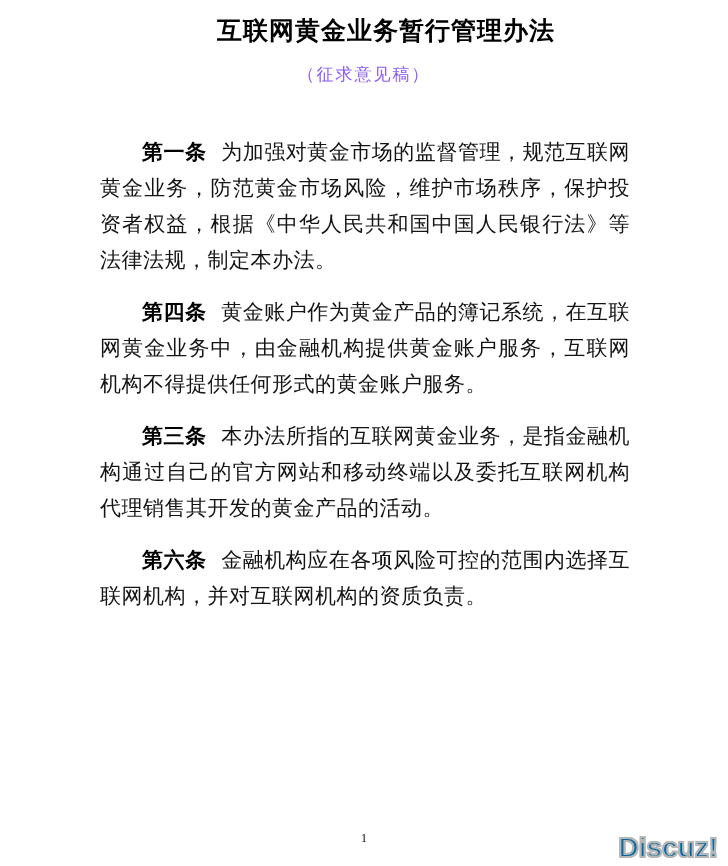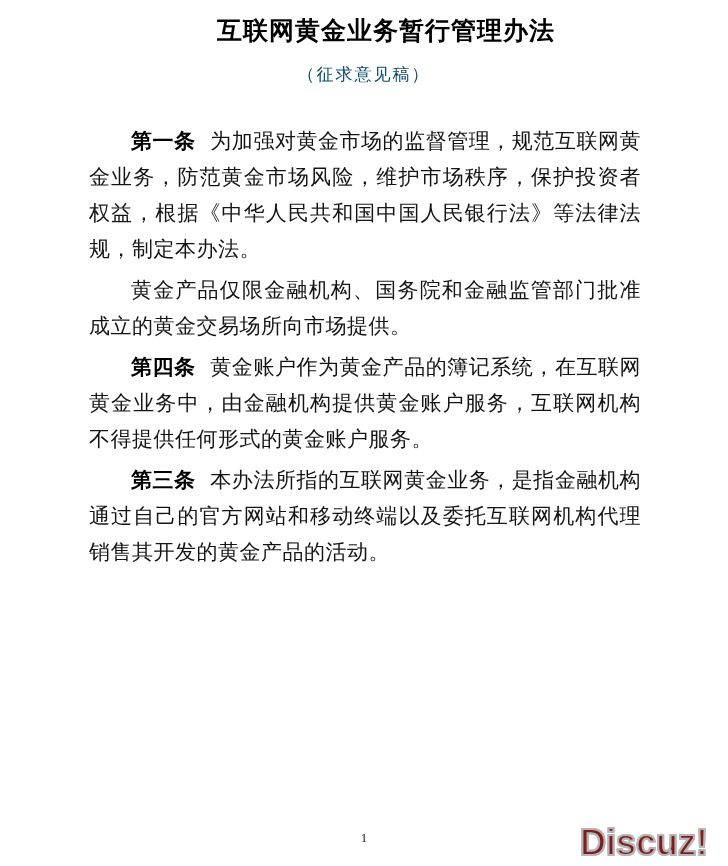--- a/index.html
+++ b/index.html
@@ -34,30 +34,30 @@
     color: #000000;
     padding-left: 44px;
   }
   .doc-subtitle {
     margin: 0;
     padding-top: 16px;
     text-align: center;
     font-size: 17px;
     letter-spacing: 2px;
     font-weight: normal;
-    color: #0c4a6e;
+    color: #8b5cf6;
   }
   .doc-body {
     position: absolute;
     top: 118px;
     left: 84px;
     width: 562px;
   }
   .doc-paragraph {
-    margin: 5px;
+    margin: 16px;
     font-size: 21px;
     line-height: 36px;
     letter-spacing: 0.5px;
     text-align: justify;
     text-indent: 2em;
     color: #141414;
   }
   .article-label {
     font-weight: bold;
     font-family: "Liberation Sans", "DejaVu Sans", sans-serif;
@@ -68,26 +68,26 @@
     position: absolute;
     bottom: 20px;
     left: 0;
     width: 728px;
     text-align: center;
     font-size: 13px;
     color: #222222;
   }
   .watermark {
     position: absolute;
-    right: 20px;
+    right: 10px;
     bottom: 2px;
     font-family: "Liberation Sans", "DejaVu Sans", sans-serif;
     font-weight: bold;
-    font-size: 36px;
-    color: #7f1d1d;
+    font-size: 28px;
+    color: #0369a1;
     -webkit-text-stroke: 2px #b5b5b5;
     text-shadow:
       1px 1px 0 #bdbdbd,
       -1px -1px 0 #bdbdbd,
       1px -1px 0 #bdbdbd,
       -1px 1px 0 #bdbdbd;
     letter-spacing: 0px;
   }
 </style>
 </head>
@@ -97,27 +97,27 @@
 
   <h1 class="doc-title">互联网黄金业务暂行管理办法</h1>
 
   <h2 class="doc-subtitle">（征求意见稿）</h2>
 
   <div class="doc-body">
       <p class="doc-paragraph">
       <span class="article-label">第一条</span><span>为加强对黄金市场的监督管理，规范互联网黄金业务，防范黄金市场风险，维护市场秩序，保护投资者权益，根据《中华人民共和国中国人民银行法》等法律法规，制定本办法。</span>
     </p>
       <p class="doc-paragraph">
-      <span>黄金产品仅限金融机构、国务院和金融监管部门批准成立的黄金交易场所向市场提供。</span>
-    </p>
-      <p class="doc-paragraph">
       <span class="article-label">第四条</span><span>黄金账户作为黄金产品的簿记系统，在互联网黄金业务中，由金融机构提供黄金账户服务，互联网机构不得提供任何形式的黄金账户服务。</span>
     </p>
       <p class="doc-paragraph">
       <span class="article-label">第三条</span><span>本办法所指的互联网黄金业务，是指金融机构通过自己的官方网站和移动终端以及委托互联网机构代理销售其开发的黄金产品的活动。</span>
+    </p>
+      <p class="doc-paragraph">
+      <span class="article-label">第六条</span><span>金融机构应在各项风险可控的范围内选择互联网机构，并对互联网机构的资质负责。</span>
     </p>
     </div>
 
   <div class="page-footer">1</div>
 
   <div class="watermark">Discuz!</div>
 
 </div>
 
 </body></html>

